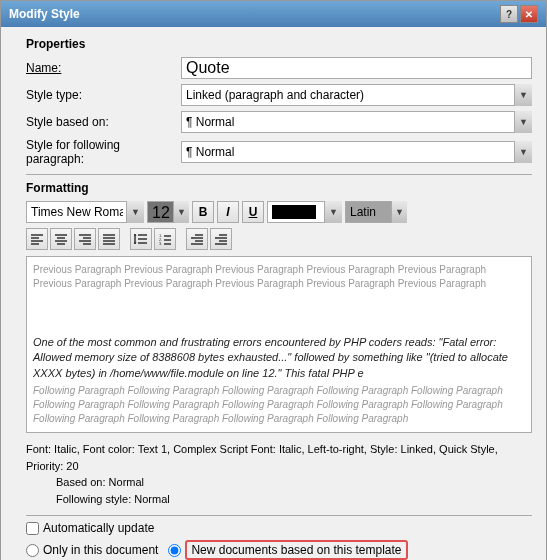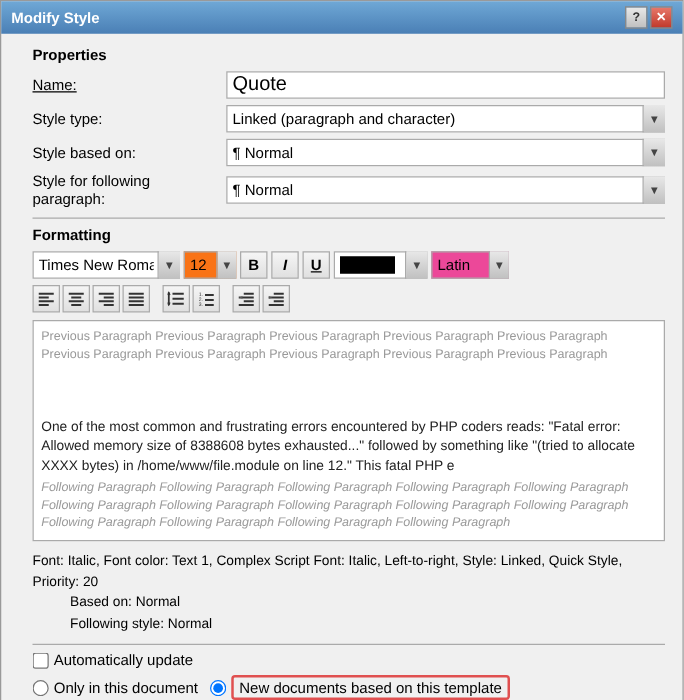--- a/index.html
+++ b/index.html
@@ -150,20 +150,21 @@
       overflow: hidden;
     }
 
     .preview-prev {
       color: #999;
       font-size: 10px;
       margin-bottom: 3px;
     }
 
     .preview-main {
+      font-style: italic;
       font-size: 11px;
       color: #222;
       margin-bottom: 3px;
       margin-top: 44px;
     }
 
     .preview-next {
       color: #999;
       font-size: 10px;
       font-style: italic;
@@ -320,22 +321,22 @@
     .size-select-wrap {
       width: 42px;
       position: relative;
       height: 22px;
       display: inline-flex;
     }
     .size-select-wrap select {
       width: 100%;
       appearance: none;
       border: 1px solid #aaa;
-      background: #f97316;
-      font-size: 12px;
+      background: #737373;
+      font-size: 16px;
       padding: 0 18px 0 4px;
       height: 22px;
     }
     .size-select-wrap .arrow {
       position: absolute; right: 0; top: 0;
       width: 16px; height: 100%;
       background: linear-gradient(to bottom, #e8e8e8, #c0c0c0);
       border-left: 1px solid #aaa;
       display: flex; align-items: center; justify-content: center;
       pointer-events: none; font-size: 9px; color: #444;
@@ -368,21 +369,21 @@
     .lang-select-wrap {
       width: 62px;
       position: relative;
       height: 22px;
       display: inline-flex;
     }
     .lang-select-wrap select {
       width: 100%;
       appearance: none;
       border: 1px solid #aaa;
-      background: #ec4899;
+      background: #a3a3a3;
       font-size: 12px;
       padding: 0 18px 0 4px;
       height: 22px;
     }
     .lang-select-wrap .arrow {
       position: absolute; right: 0; top: 0;
       width: 16px; height: 100%;
       background: linear-gradient(to bottom, #e8e8e8, #c0c0c0);
       border-left: 1px solid #aaa;
       display: flex; align-items: center; justify-content: center;

